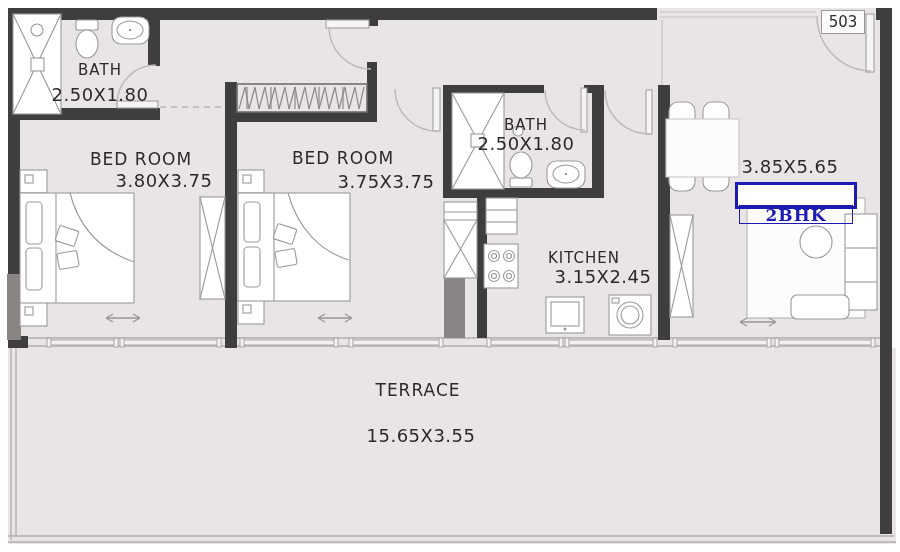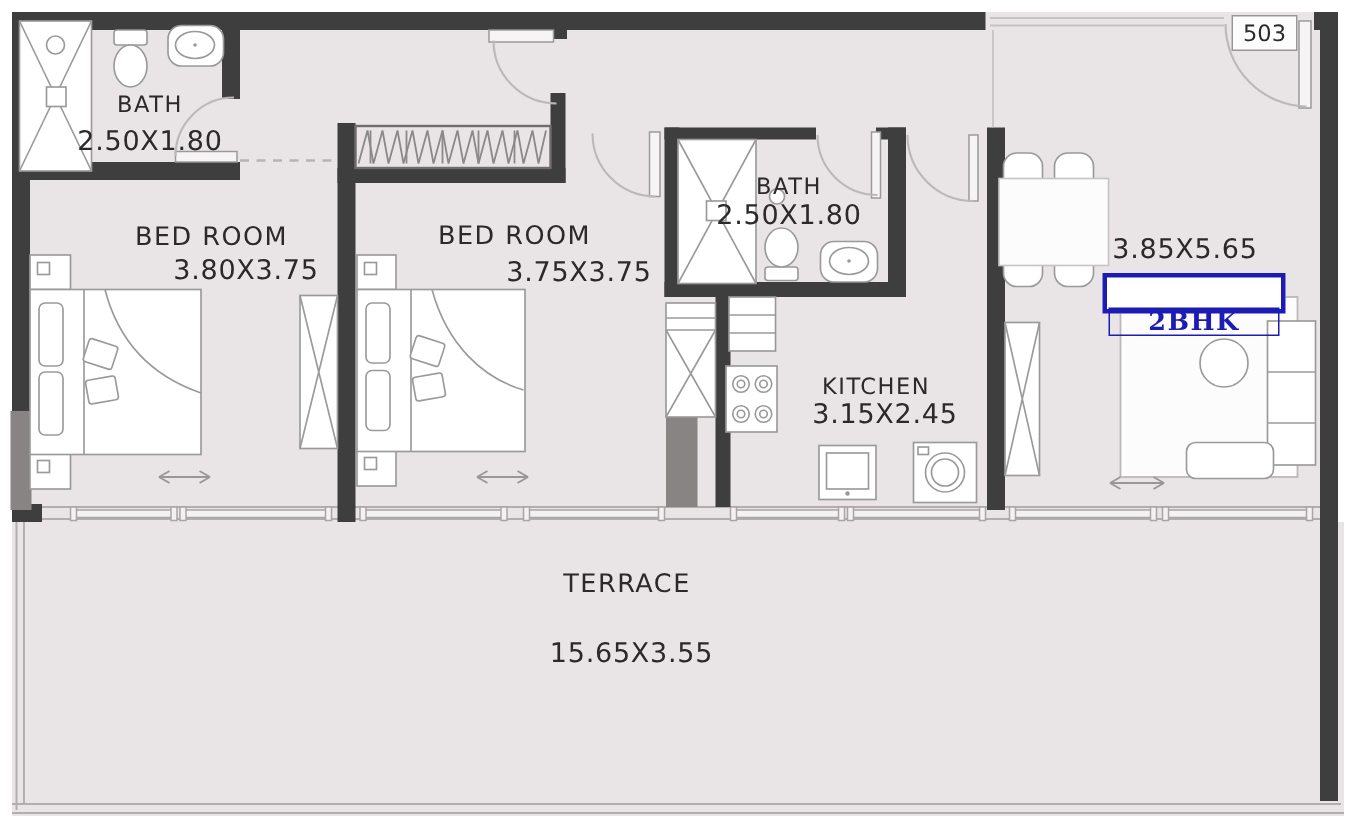--- a/index.html
+++ b/index.html
@@ -282,21 +282,21 @@
   <div class="lbl big" style="left:141px;top:159px;">BED ROOM</div>
   <div class="lbl dims" style="left:144px;top:181px;margin-left:20px;">3.80X3.75</div>
 
   <div class="lbl big" style="left:343px;top:158px;">BED ROOM</div>
   <div class="lbl dims" style="left:342px;top:182px;margin-left:44px;">3.75X3.75</div>
 
   <div class="lbl mid" style="left:526px;top:125px;">BATH</div>
   <div class="lbl dims" style="left:526px;top:144px;">2.50X1.80</div>
 
   <div class="lbl mid" style="left:584px;top:258px;">KITCHEN</div>
-  <div class="lbl dims" style="left:590px;top:277px;">3.15X2.45</div>
+  <div class="lbl dims" style="left:603px;top:277px;">3.15X2.45</div>
 
   <div class="lbl dims" style="left:790px;top:167px;">3.85X5.65</div>
 
   <div class="lbl big" style="left:418px;top:390px;">TERRACE</div>
   <div class="lbl dims" style="left:421px;top:436px;">15.65X3.55</div>
 
   <div class="unitbox">503</div>
 
   <div class="typebox">
     <div class="typebox-inner">2BHK</div>

